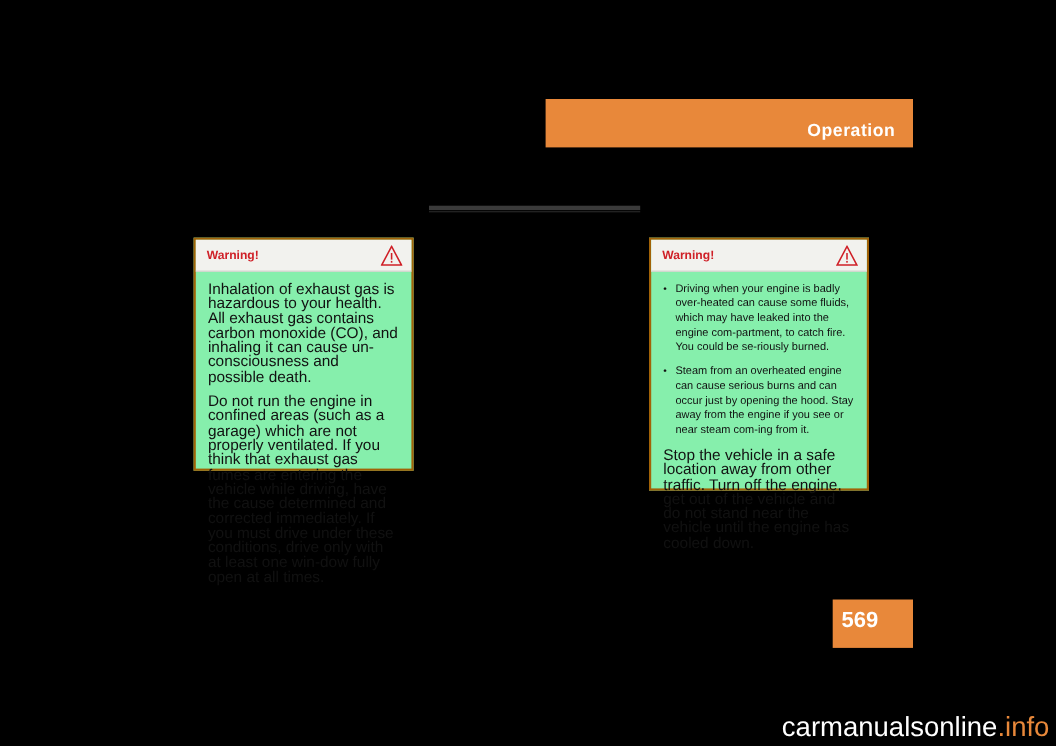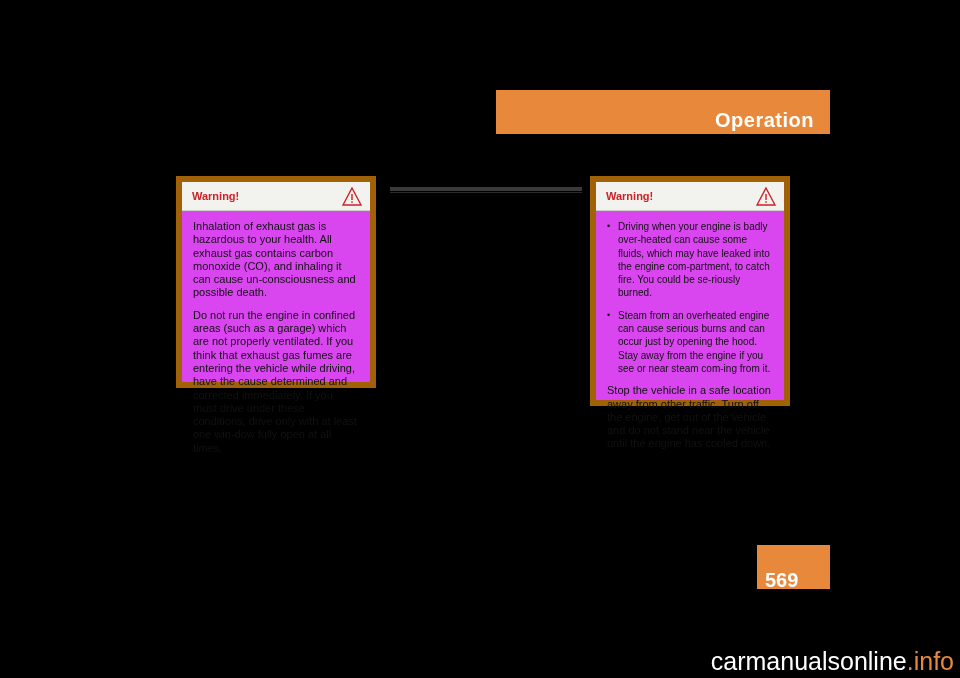--- a/index.html
+++ b/index.html
@@ -28,21 +28,21 @@
     top: 90px;
     width: 334px;
     height: 44px;
     background: #e8883a;
   }
   .header-title {
     position: absolute;
     right: 16px;
     bottom: 4px;
     color: #ffffff;
-    font-size: 20px;
+    font-size: 16px;
     font-weight: bold;
     letter-spacing: 0.5px;
     line-height: 20px;
   }
 
   
   .page-num-bar {
     position: absolute;
     left: 757px;
     top: 545px;
@@ -51,29 +51,29 @@
     background: #e8883a;
   }
   .page-num {
     position: absolute;
     left: 8px;
     top: 8px;
     color: #ffffff;
     font-size: 20px;
     font-weight: bold;
     line-height: 22px;
-    margin-top: 16px;
   }
 
   
   .warn-box {
     position: absolute;
-    background: #d946ef;
-    border: 6px solid #a16207;
+    background: #86efac;
+    border: 2px solid #a16207;
     box-sizing: border-box;
+    margin-top: 40px;
   }
   .warn-box.left {
     left: 176px;
     top: 176px;
     width: 200px;
     height: 212px;
   }
   .warn-box.right {
     left: 590px;
     top: 176px;
@@ -100,21 +100,21 @@
     right: 8px;
     top: 5px;
     width: 20px;
     height: 19px;
   }
   .warn-body {
     padding: 9px 11px 8px 11px;
   }
   .warn-body p {
     margin: 0 0 9px 0;
-    font-size: 11px;
+    font-size: 14px;
     line-height: 13.3px;
     color: #111111;
     text-align: left;
   }
   .warn-body p:last-child {
     margin-bottom: 0;
   }
   .bullet-row {
     display: flex;
     margin: 0 0 9px 0;

